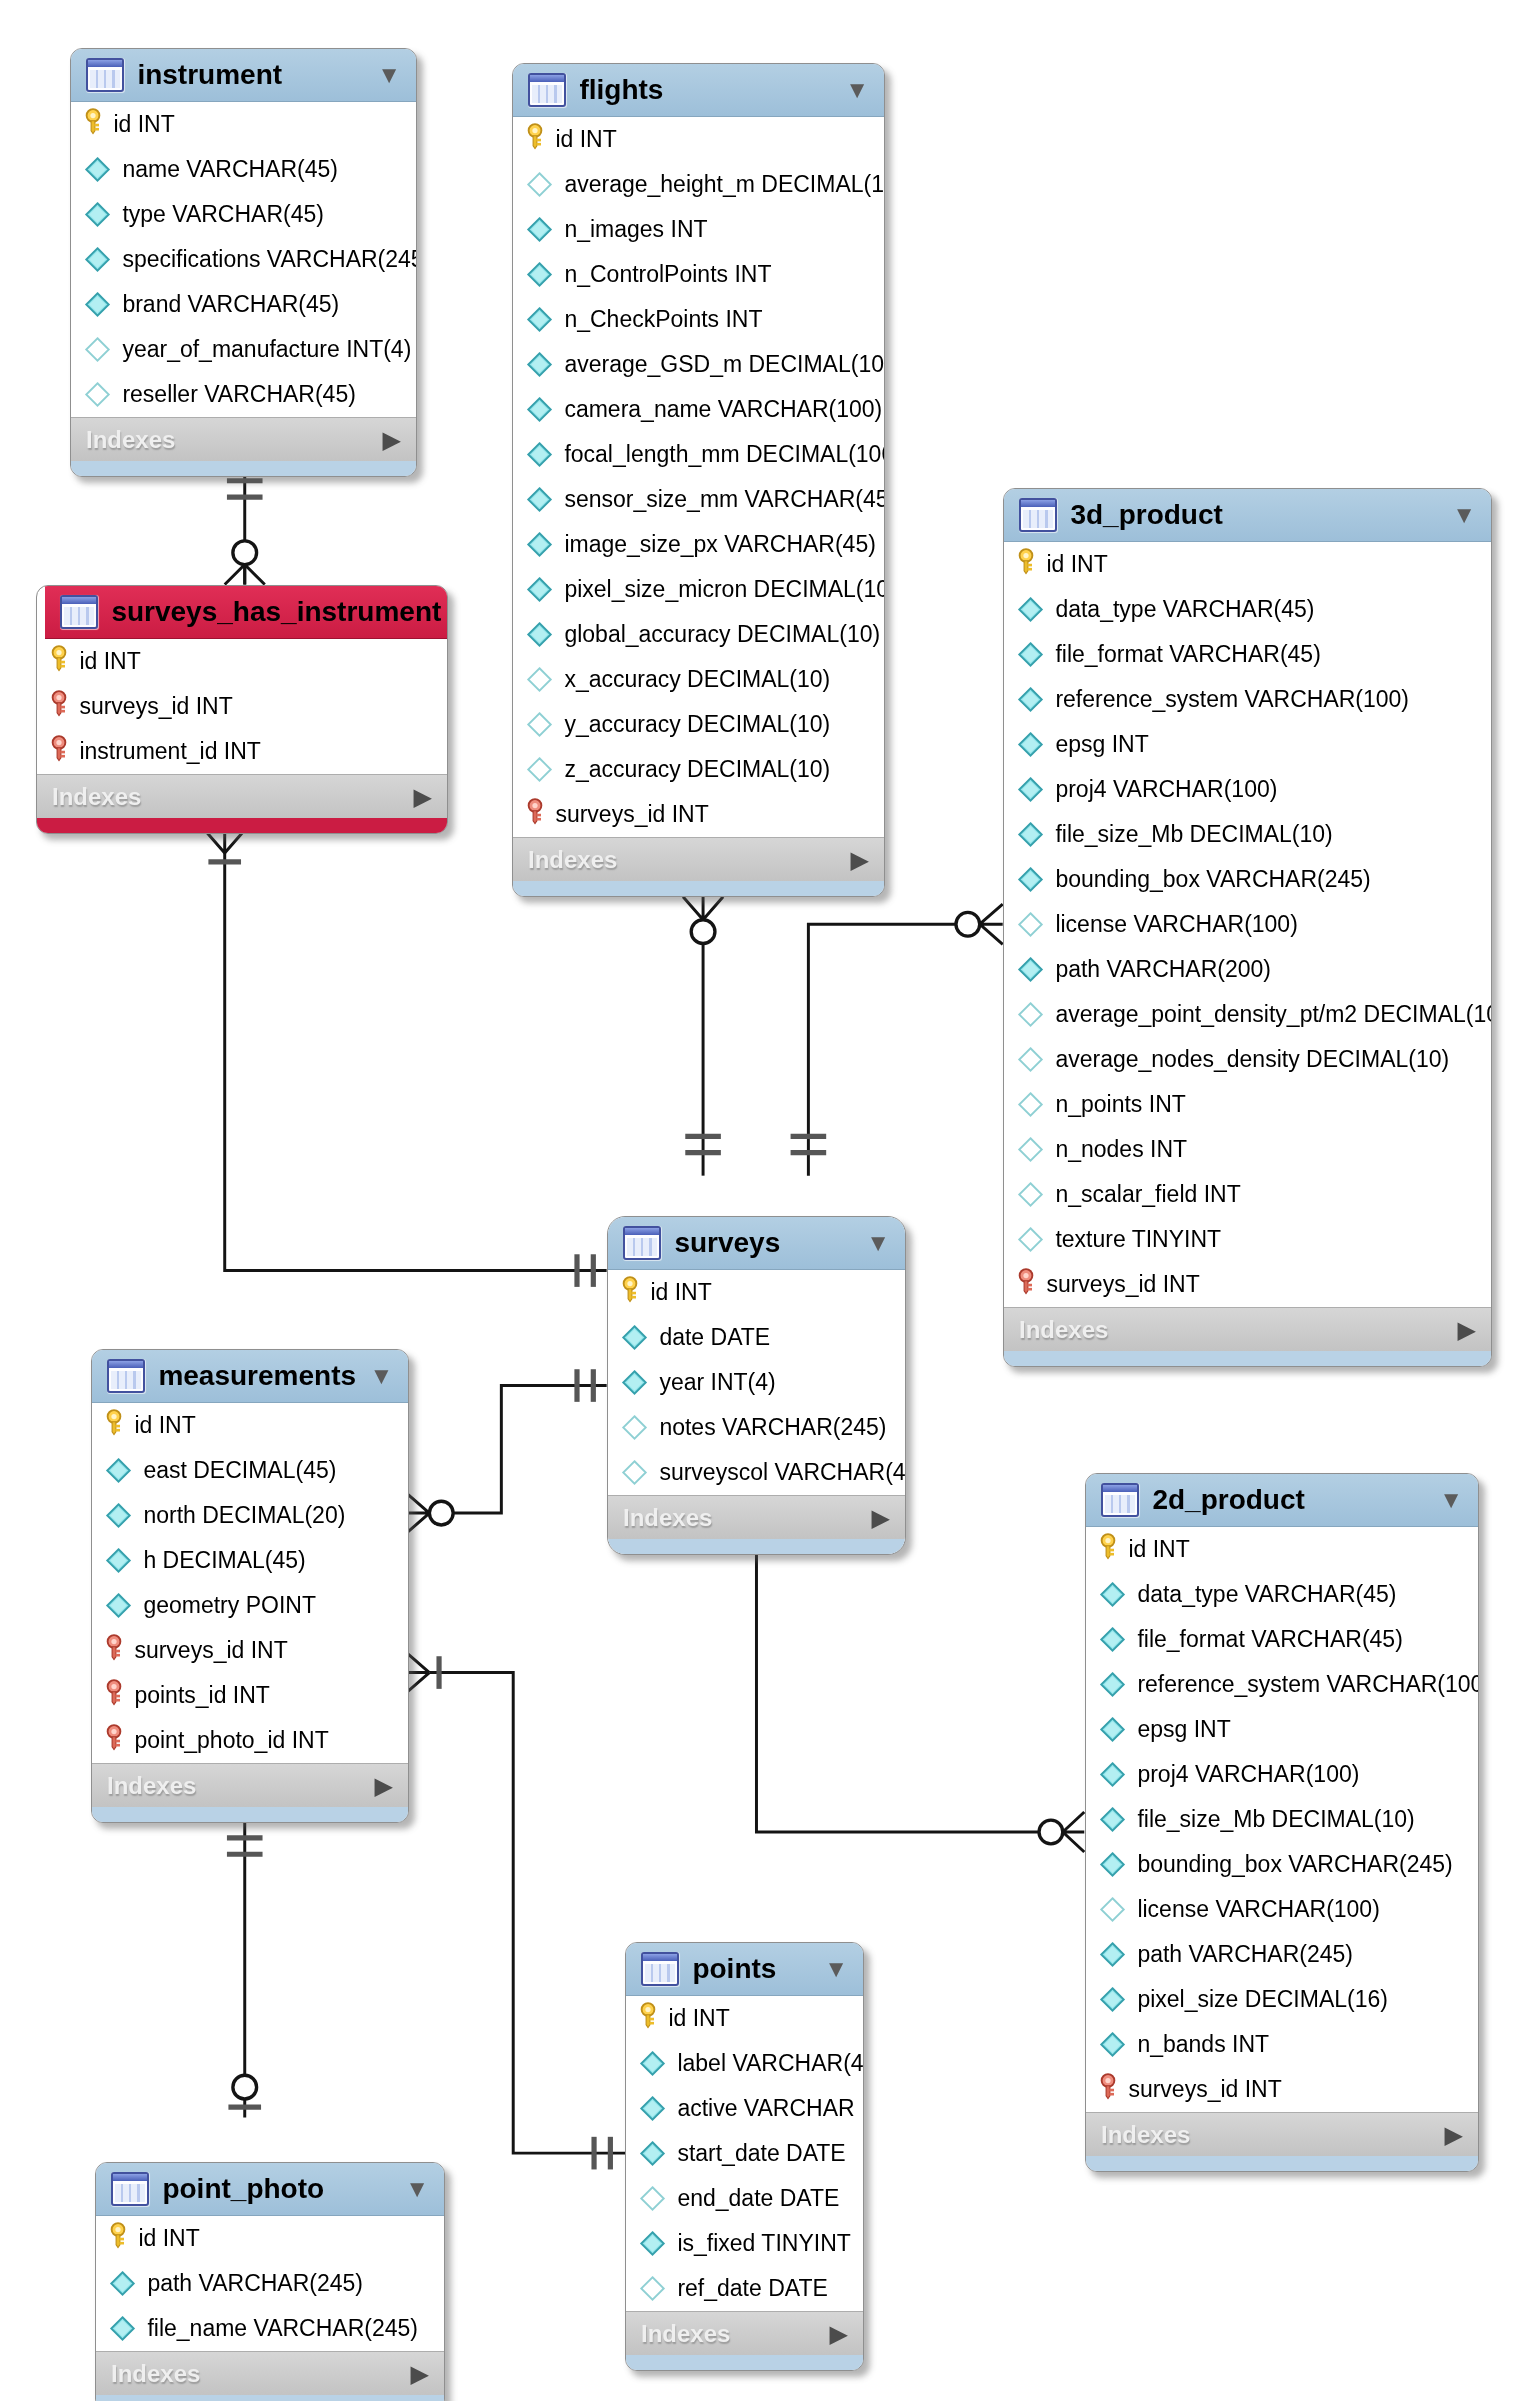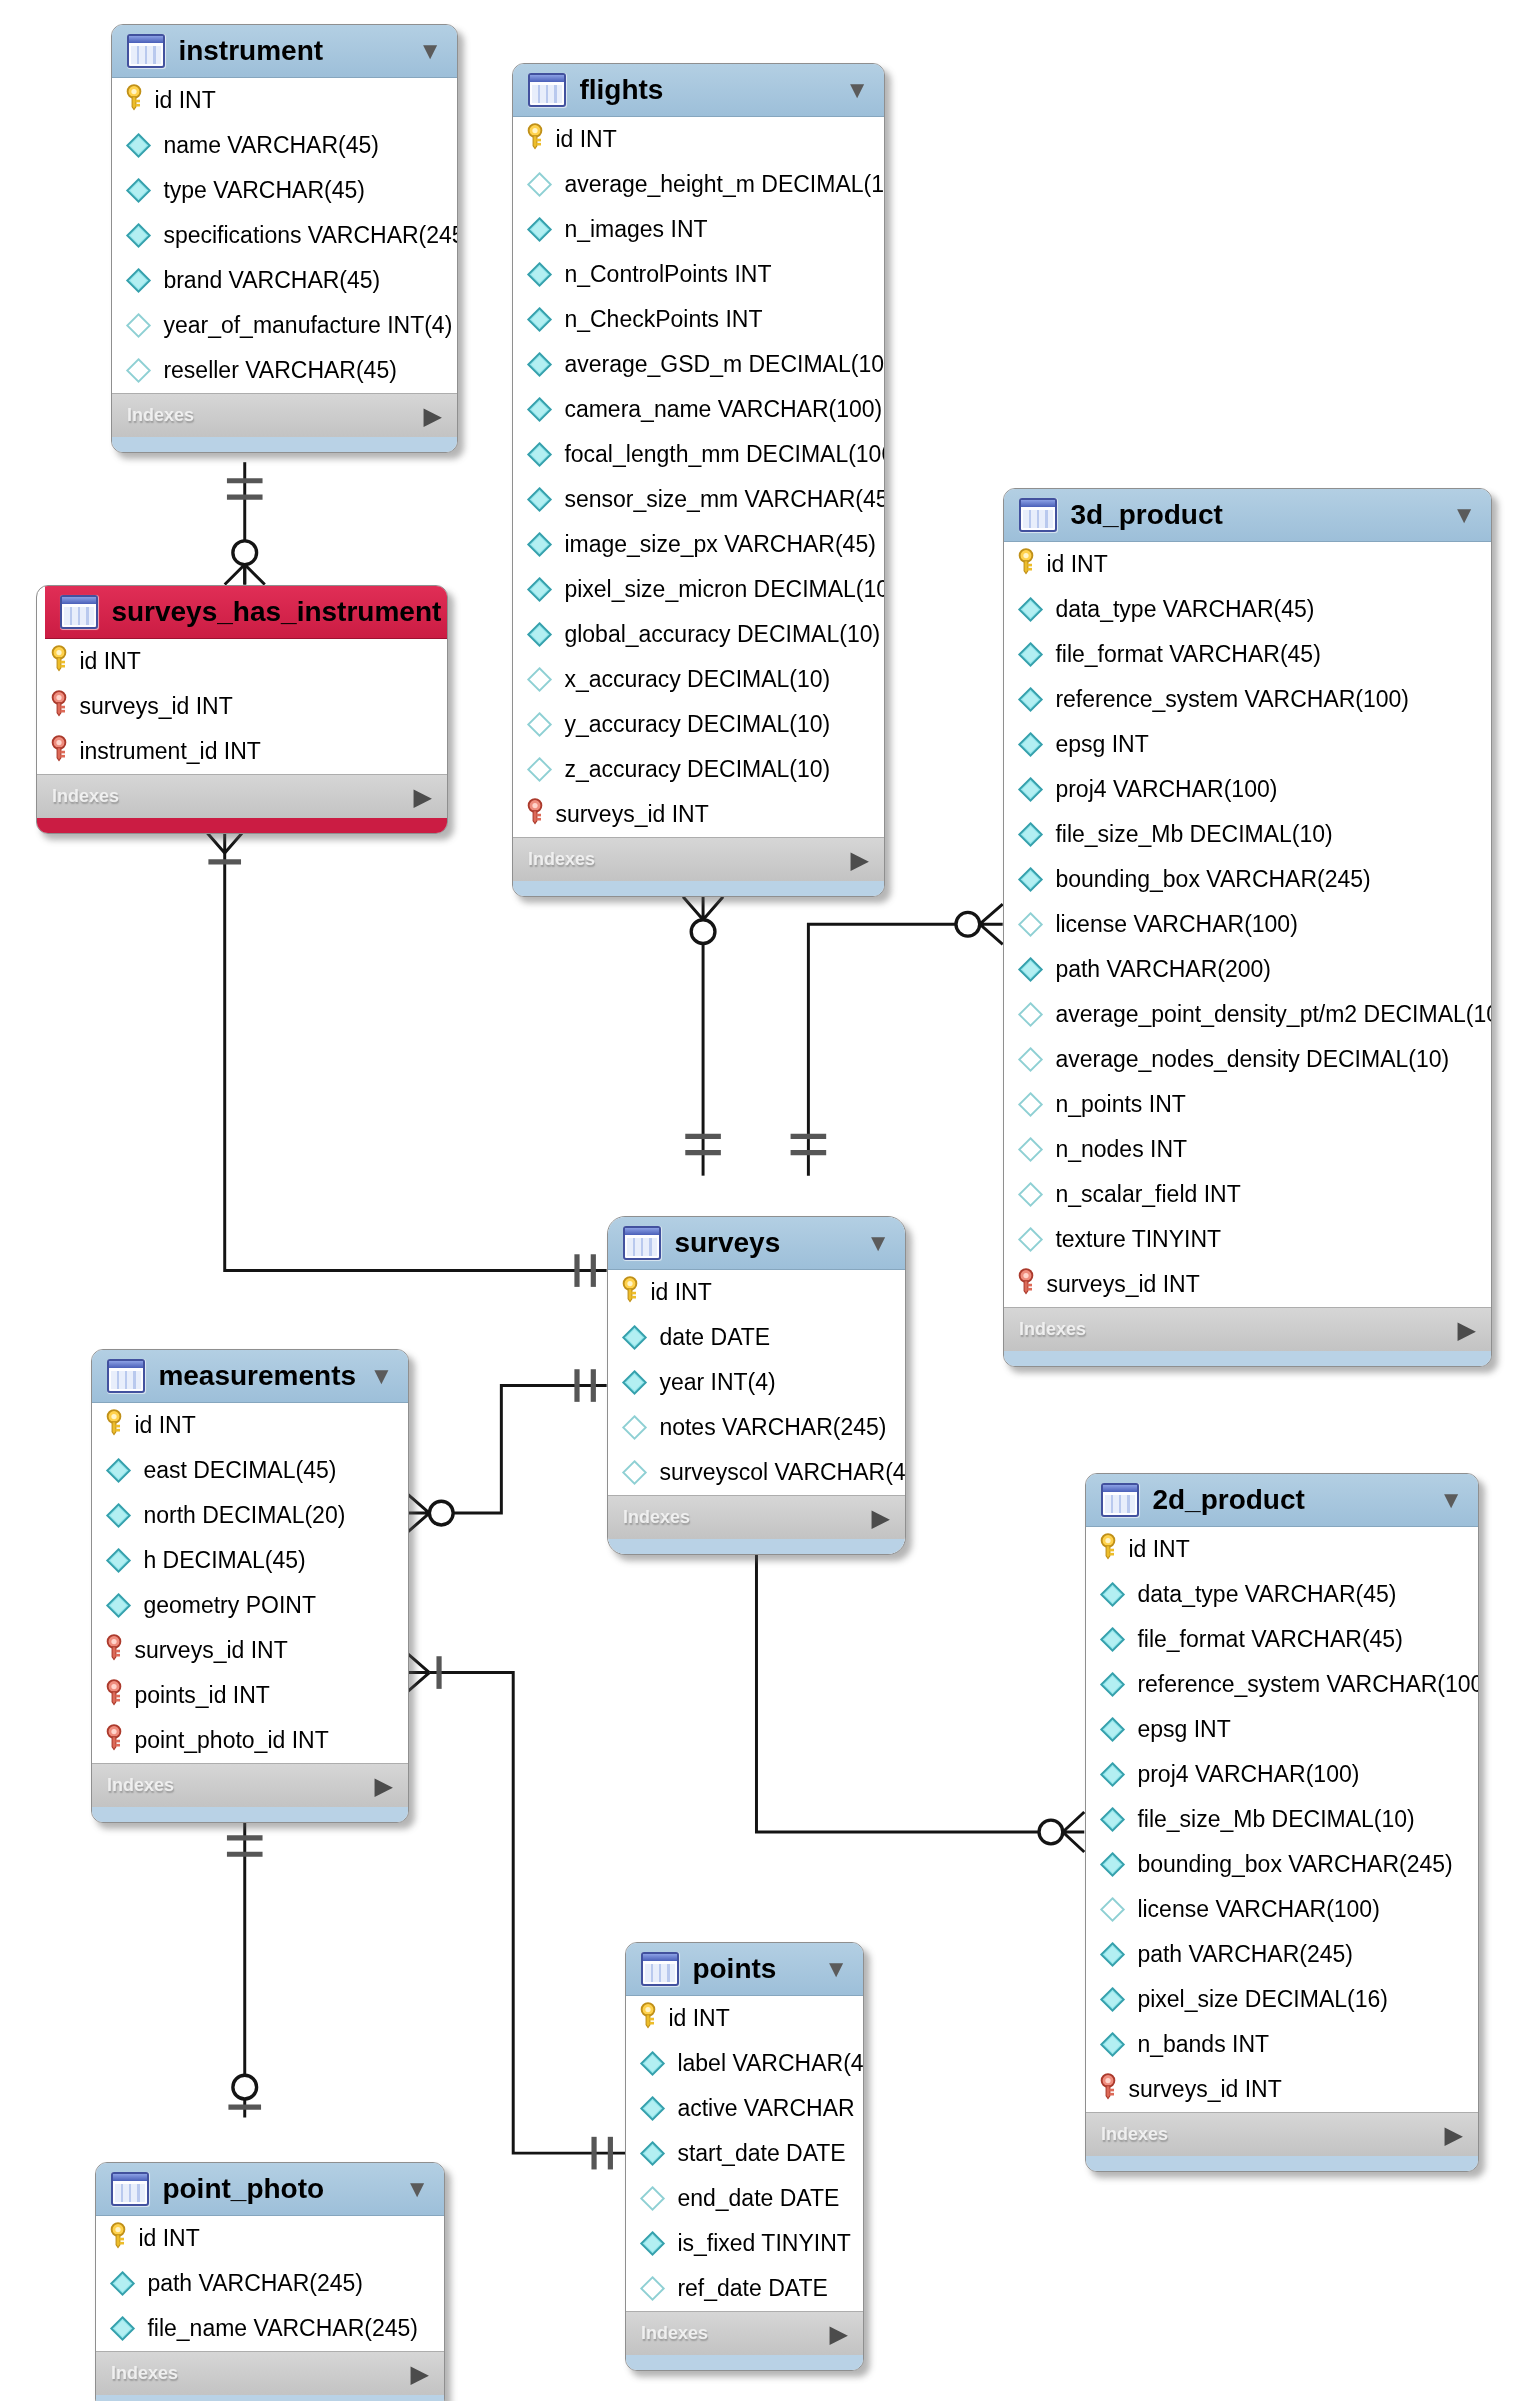--- a/index.html
+++ b/index.html
@@ -34,21 +34,21 @@
   .tbl-icon::before { content:""; position:absolute; left:0; right:0; top:0; height:6.7px; background:linear-gradient(#8ba0e4,#4a5fb8); }
   .tbl-icon::after { content:""; position:absolute; left:2.2px; right:2.2px; top:9.6px; bottom:2.2px;
     background:repeating-linear-gradient(90deg,#e8eefb 0 6px,#b9c9ee 6px 8.2px); }
 
   .tbl-body { background:#fff; }
   .col-row { height:45px; display:flex; align-items:center; gap:11px; padding:0 13.4px; font-size:23px; color:#000; white-space:nowrap; }
   .col-row .ic { flex:0 0 auto; display:flex; align-items:center; }
 
   .tbl-footer { height:43px; background:linear-gradient(#d6d6d6,#c3c3c3); border-top:0.7px solid #adadad;
     display:flex; align-items:center; padding:0 15px; }
-  .footer-label { font-size:18px; font-weight:bold; color:#efefef; text-shadow:0.7px 1.5px 1.5px #9a9a9a; }
+  .footer-label { font-size:24px; font-weight:bold; color:#efefef; text-shadow:0.7px 1.5px 1.5px #9a9a9a; }
   .arrow { margin-left:auto; color:#4c4c4c; font-size:24px; }
   .bottom-bar { height:15px; background:#b9d2e6; }
   .table-card.red .bottom-bar { background:#cb1c43; }
 </style>
 </head>
 <body>
 
 <div id="canvas">
 
   <svg id="rel-svg" width="1530" height="2401" viewBox="0 0 2063 3237">
@@ -130,21 +130,21 @@
       <g stroke="#565656" stroke-width="7">
           <path d="M996 2060 H1044"></path>
           <path d="M996 2082 H1044"></path>
         </g>
       <circle cx="1417" cy="2470" r="16" fill="#ffffff" stroke-width="4.5"></circle>
       <path d="M1433 2470 L1462 2443 M1433 2470 H1462 M1433 2470 L1462 2497"></path>
     </g>
   </svg>
 
   <div id="tables">
-      <div class="table-card" style="left: 70px; top: 24px; width: 345px; margin-left: 41px;">
+      <div class="table-card" style="left: 70px; top: 48px; width: 345px;">
         <div class="tbl-header">
           <div class="tbl-icon"></div>
           <span class="tbl-title">instrument</span>
           <span class="tri">▼</span>
         </div>
         <div class="tbl-body">
           <div class="col-row">
             <span class="ic">
               <svg width="18" height="33" viewBox="0 0 24 44">
                 <circle cx="12" cy="10" r="8.5" fill="#ffd24d" stroke="#c09018" stroke-width="2.5"></circle>

